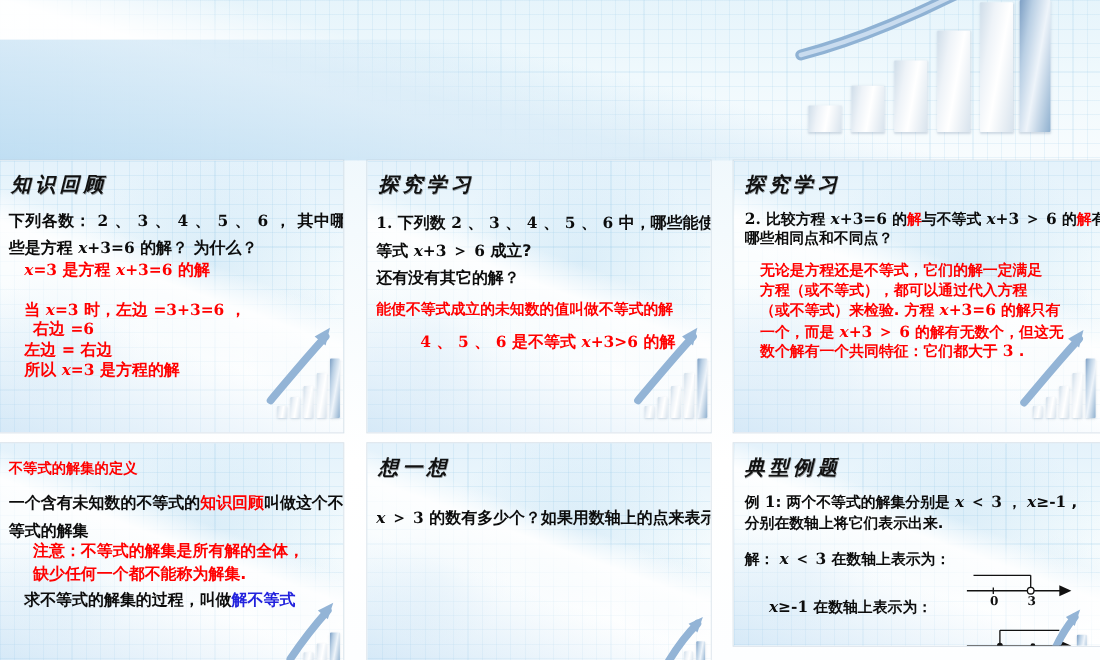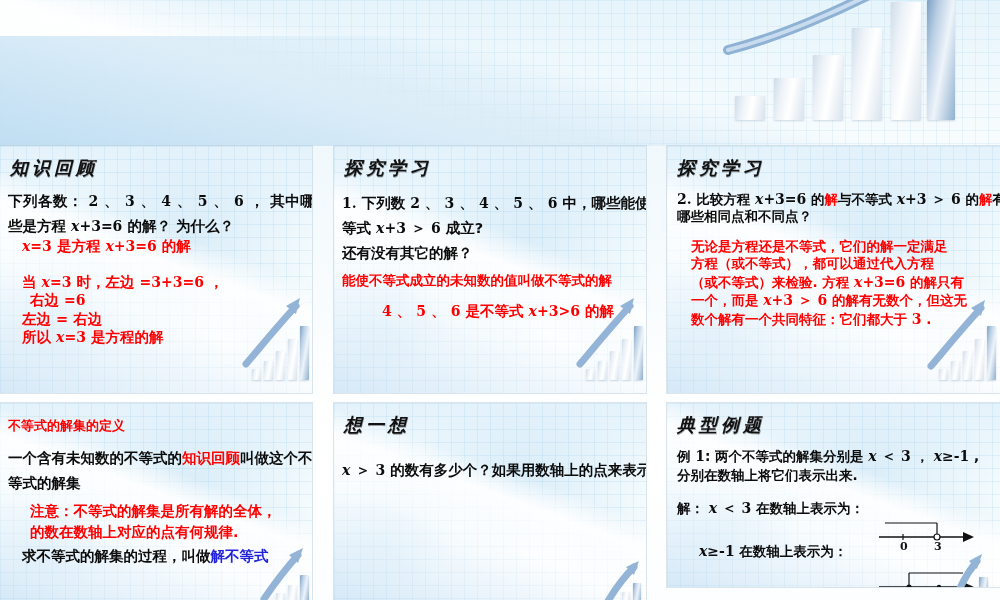--- a/index.html
+++ b/index.html
@@ -234,23 +234,23 @@
       </svg>
     </div>
   </div>
 
   <div class="panel" style="left:0px; top:403px; width:312px; height:197px;">
     <div class="slide-bg"></div>
     <div class="inner">
       <div class="p-title" style="color:#ff0000; font-style:normal; font-family:'DejaVu Sans',sans-serif; font-size:13px; letter-spacing:0; margin:14px 0 0 8px; text-shadow:none;">不等式的解集的定义</div>
       <div class="p-body">
         <div class="line" style="margin-top:16px;">一个含有未知数的不等式的<span class="rd">知识回顾</span>叫做这个不</div>
-        <div class="line" style="margin-bottom:14px;">等式的解集</div>
+        <div class="line" style="margin-bottom:4px;">等式的解集</div>
         <div class="line red ind2" style="margin-bottom:6px;">注意：不等式的解集是所有解的全体，</div>
-        <div class="line red ind2" style="margin-bottom:10px;">的数在数轴上对应的点有何规律.</div>
+        <div class="line red ind2" style="margin-bottom:10px;">缺少任何一个都不能称为解集.</div>
         <div class="line ind1">求不等式的解集的过程，叫做<span class="bl">解不等式</span></div>
       </div>
 
       <div class="barchart" style="left:276px; top:168px; width:40px; height:32px;">
         <div class="bar" style="left:0px;  width:9px; height:10px;"><i class="cap"></i></div>
         <div class="bar" style="left:12px; width:9px; height:18px;"><i class="cap"></i></div>
         <div class="bar blue" style="left:24px; width:9px; height:28px;"><i class="cap"></i></div>
       </div>
       <svg class="arrowcurve" style="left:258px; top:142px; width:64px; height:60px;" viewBox="0 0 64 60">
         <path d="M6,54 C14,42 24,28 40,10" stroke="#93b4d6" stroke-width="7" fill="none" stroke-linecap="round"></path>

